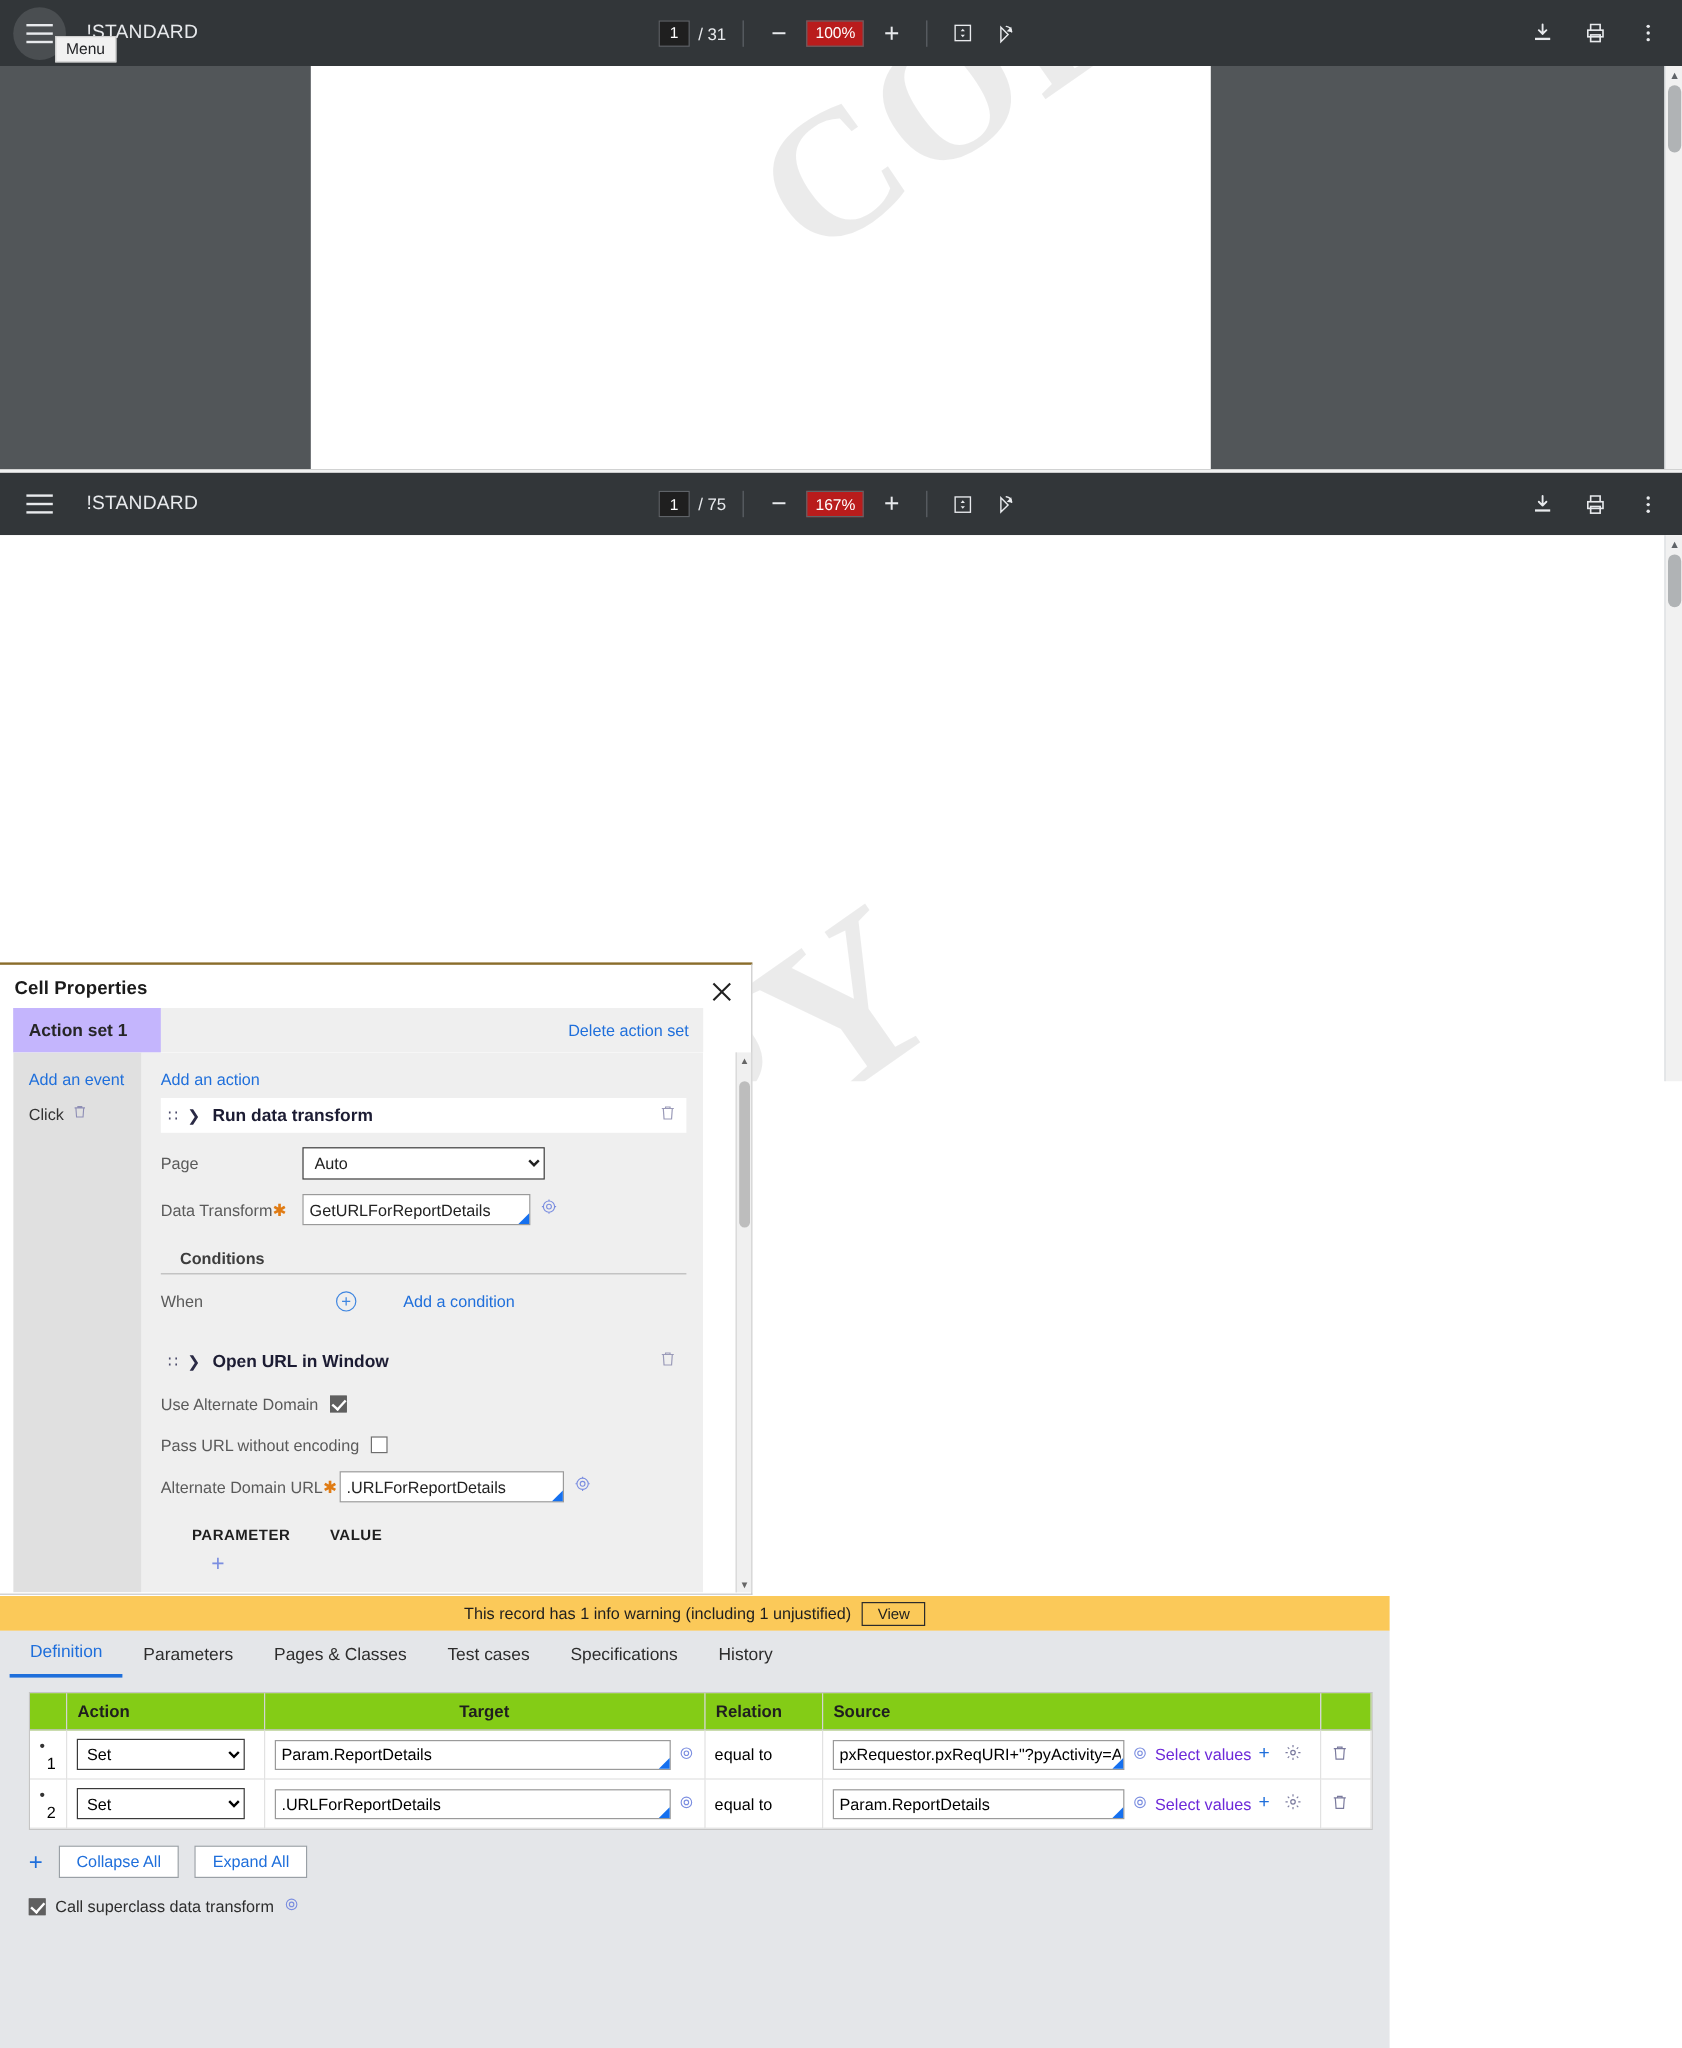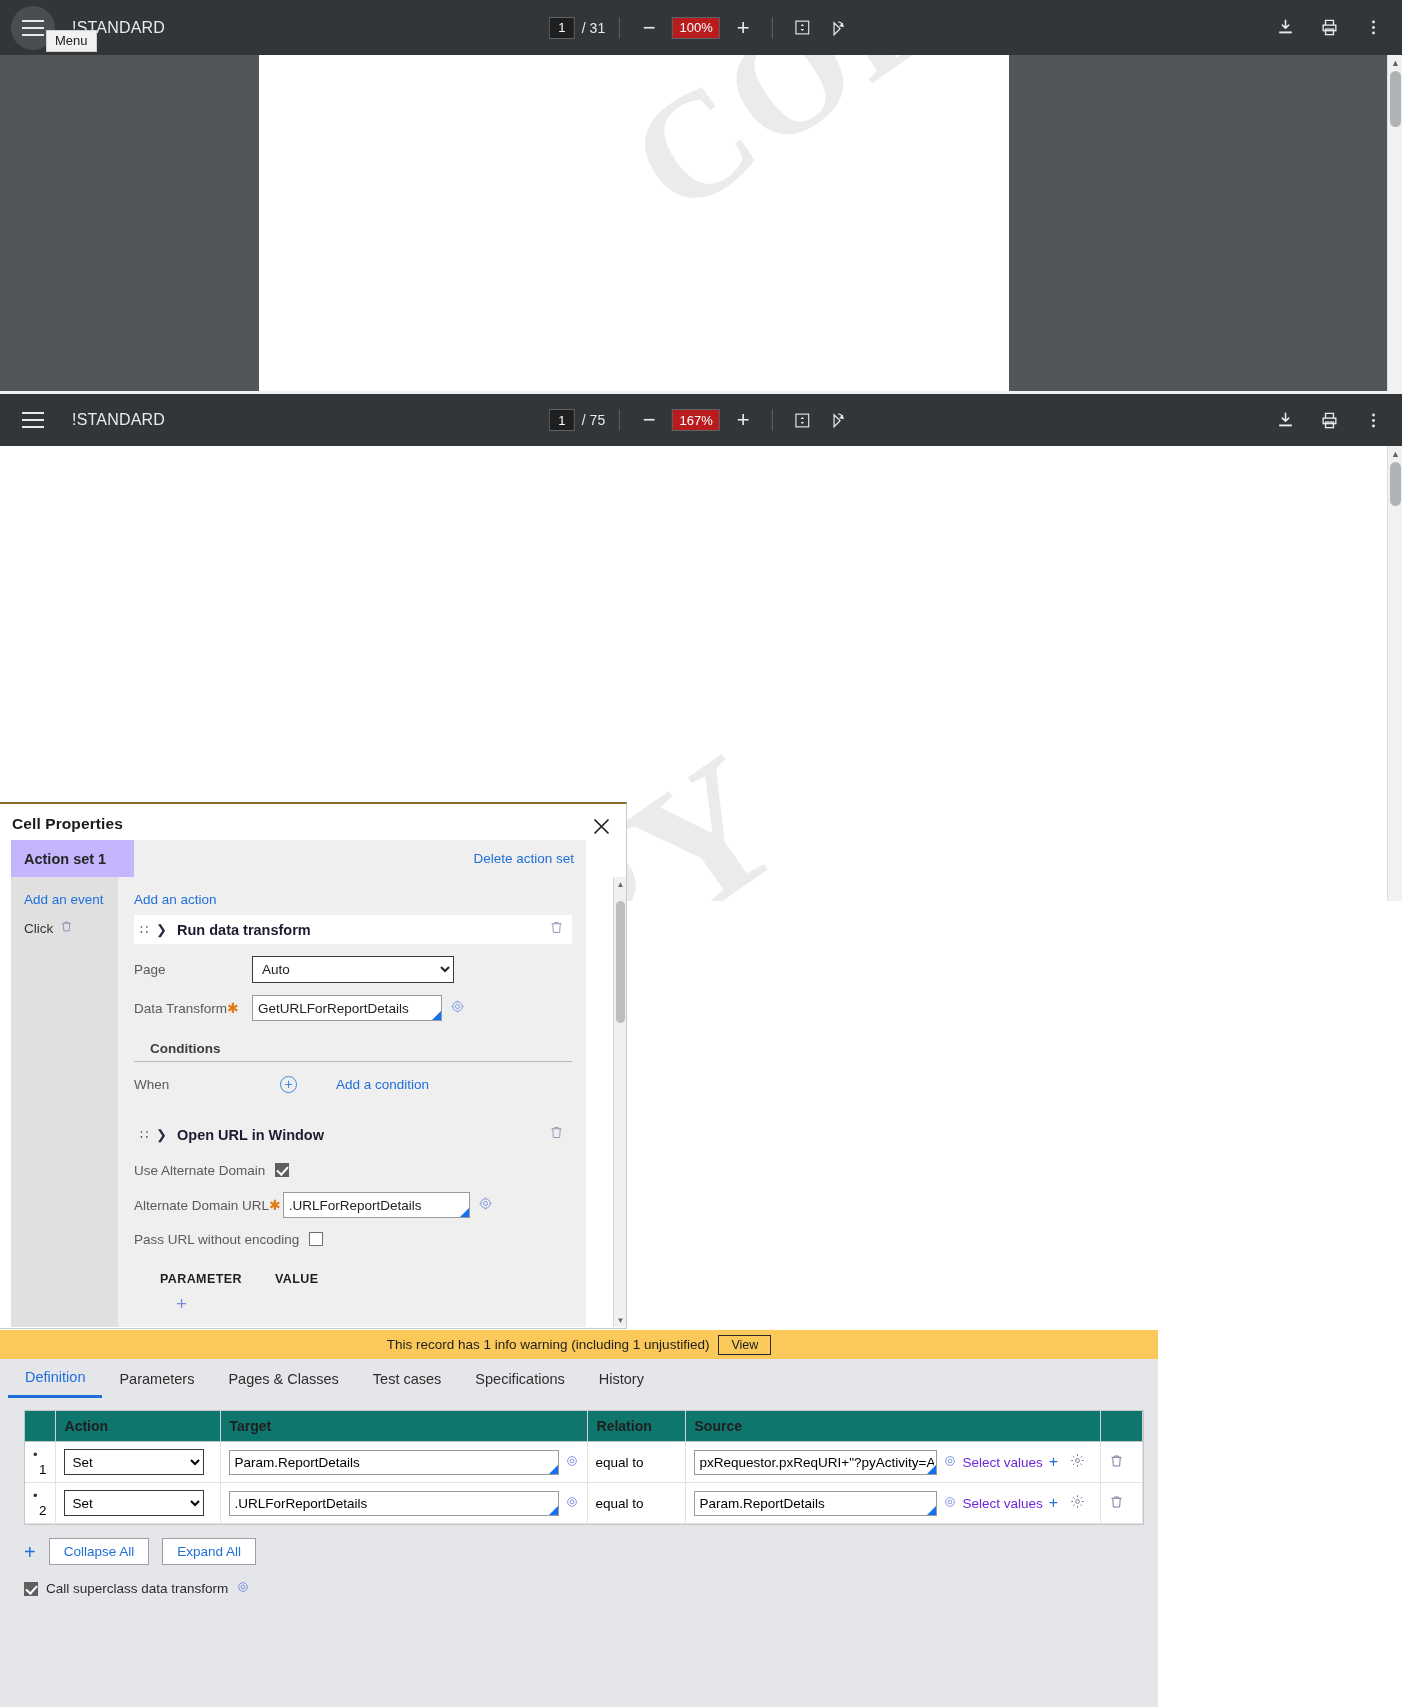--- a/index.html
+++ b/index.html
@@ -243,21 +243,21 @@
   .tab {
     padding: 0 17px; height: 39px; display:flex; align-items:center;
     font-size: 14.5px; color: #2d2d2d; cursor: pointer;
   }
   .tab.active { color: #1f6fdb; border-bottom: 3px solid #1f6fdb; }
   .table-wrap {
     margin: 12px 14px 0 24px; background:#fff; border: 1px solid #c5c5c5;
   }
   table.grid { border-collapse: collapse; width: 100%; font-size: 13.5px; }
   table.grid th {
-    background: #0f766e; text-align: left; font-weight: bold; color: #1f1f1f;
+    background: #84cc16; text-align: left; font-weight: bold; color: #1f1f1f;
     padding: 7px 9px; border-right: 1px solid #d4d4d4; border-bottom: 1px solid #c5c5c5;
     font-size: 14px;
   }
   table.grid td {
     padding: 5px 8px; border-right: 1px solid #e2e2e2; border-bottom: 1px solid #e2e2e2;
     vertical-align: middle;
   }
   .col-handle { width: 28px; }
   .row-bullet { color:#333; font-size: 13px; }
   select.cellsel {
@@ -500,40 +500,40 @@
               <path d="M4 6h16M9 6V4h6v2M6 6l1 14h10l1-14"></path>
             </svg>
           </span>
         </div>
 
         <div class="frm-row" style="margin-top:8px;">
           <span class="frm-label" style="width:auto; margin-right:10px;">Use Alternate Domain</span>
           <span class="chk on"></span>
         </div>
 
+        <div class="frm-row" style="margin-top:8px;">
+          <span class="frm-label" style="width:auto; margin-right:10px;">Pass URL without encoding</span>
+          <span class="chk"></span>
+        </div>
+
         <div class="frm-row" style="margin-top:9px;">
           <span class="frm-label" style="width:auto; margin-right:2px;">
             <span>Alternate Domain URL</span><span class="req">✱</span>
           </span>
           <span class="frm-input-wrap">
             <input class="frm-input" style="width: 187px;" value=".URLForReportDetails">
             <span class="corner"></span>
           </span>
           <span class="gear-ico">
             <svg width="15" height="15" viewBox="0 0 24 24" fill="none" stroke="#7b8ee0" stroke-width="1.5">
               <circle cx="12" cy="12" r="3.2"></circle>
                 <circle cx="12" cy="12" r="7.5"></circle>
               <path d="M12 2.5v2M12 19.5v2M2.5 12h2M19.5 12h2"></path>
             </svg>
           </span>
-        </div>
-
-        <div class="frm-row" style="margin-top:8px;">
-          <span class="frm-label" style="width:auto; margin-right:10px;">Pass URL without encoding</span>
-          <span class="chk"></span>
         </div>
 
         <div class="pv-head">
           <span>PARAMETER</span>
           <span>VALUE</span>
         </div>
         <div class="plus-big">+</div>
 
       </div>
     </div>
@@ -559,21 +559,21 @@
       <div class="tab">Specifications</div>
       <div class="tab">History</div>
     </div>
 
     <div class="table-wrap">
       <table class="grid">
         <thead>
           <tr>
             <th class="col-handle"></th>
             <th style="width:165px;">Action</th>
-            <th style="width:365px;">Target</th>
+            <th style="width:365px;text-align:center;">Target</th>
             <th style="width:98px;">Relation</th>
             <th>Source</th>
             <th style="width:42px;"></th>
           </tr>
         </thead>
         <tbody>
           <tr>
             <td>
               <span class="row-bullet">•</span>
               <span style="margin-left:6px;">1</span>

